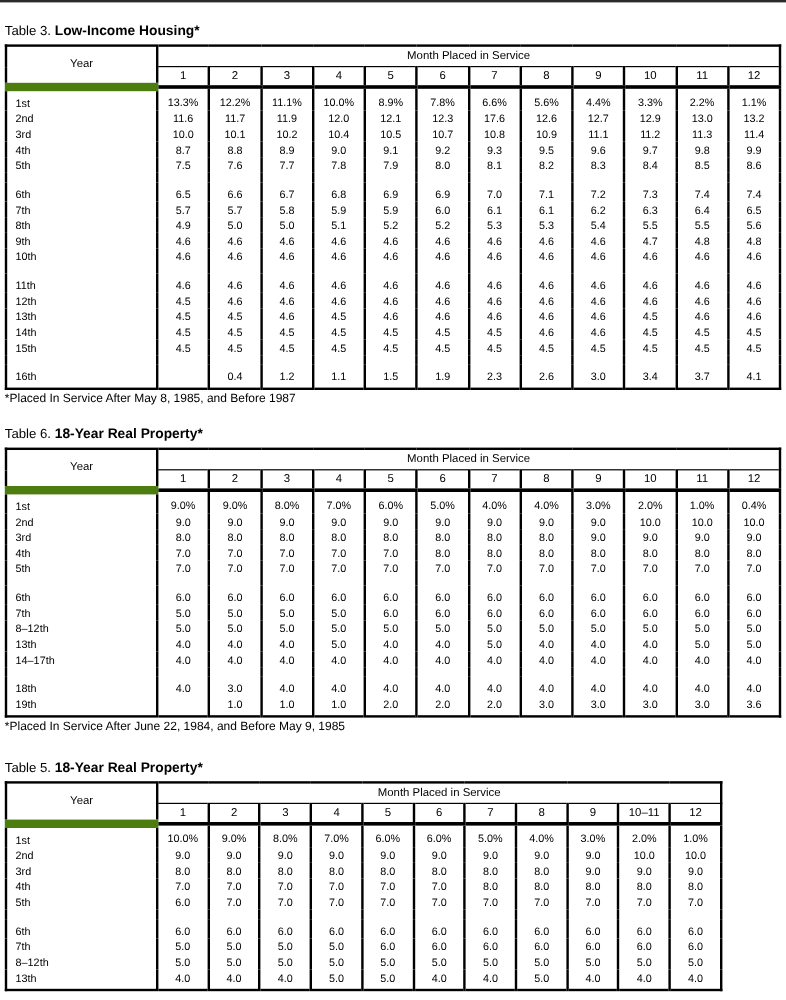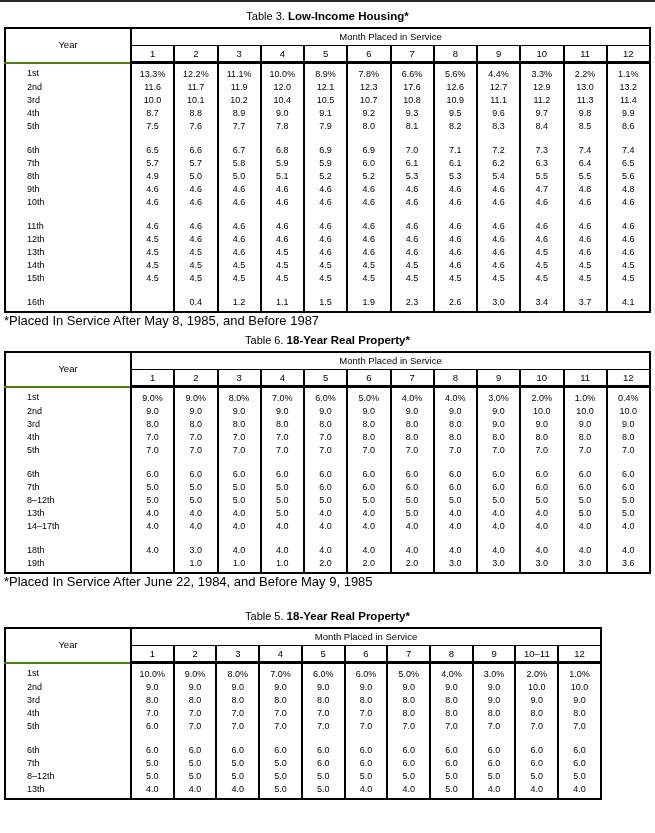--- a/index.html
+++ b/index.html
@@ -19,23 +19,22 @@
     border-top: 2px solid #2a2a2a;
     width: 655px;
     height: 0;
   }
   .page {
     padding: 0 4px;
   }
   .tbl-title {
     font-size: 11px;
     font-weight: normal;
-    margin: 7px 0 4px 0;
+    margin: 17px 0 4px 0;
     line-height: 14px;
-    text-align: center;
   }
   .tbl-title .title-bold {
     font-weight: bold;
     font-size: 11.5px;
   }
   .section-heading {
     font-size: 11.5px;
     font-weight: bold;
     margin: 21px 0 15px 0;
     line-height: 14px;
@@ -54,21 +53,21 @@
   .acrs-table th, .acrs-table td {
     padding: 0;
     font-weight: normal;
     line-height: 12px;
   }
   .acrs-table th + th, .acrs-table td + td {
     border-left: 2px solid #000;
   }
   .year-head {
     border-right: 2px solid #000;
-    border-bottom: 2px solid #4d7c0f;
+    border-bottom: 7px solid #4d7c0f;
     font-size: 9.5px;
     text-align: center;
     vertical-align: middle;
   }
   .month-head {
     border-bottom: 1px solid #000;
     text-align: center;
     font-size: 9.5px;
     height: 16px;
     vertical-align: middle;
@@ -80,34 +79,34 @@
     height: 15px;
     vertical-align: middle;
   }
   .acrs-table tbody td {
     text-align: center;
     height: 13px;
     vertical-align: middle;
   }
   .acrs-table tbody td.year-cell {
     text-align: left;
-    padding-left: 21px;
+    padding-left: 7px;
     border-right: 2px solid #000;
   }
   .acrs-table tbody tr.spacer td {
     height: 8px;
   }
   .acrs-table tbody tr.first-of-group td {
     padding-top: 3px;
   }
   .acrs-table tbody tr:last-child td {
     padding-bottom: 3px;
   }
   .footnote {
-    font-size: 13px;
+    font-size: 10px;
     margin-top: 3px;
     line-height: 10px;
   }
   .table-section.section-gap {
     margin-top: 22px;
   }
 </style>
 </head>
 <body>
 

